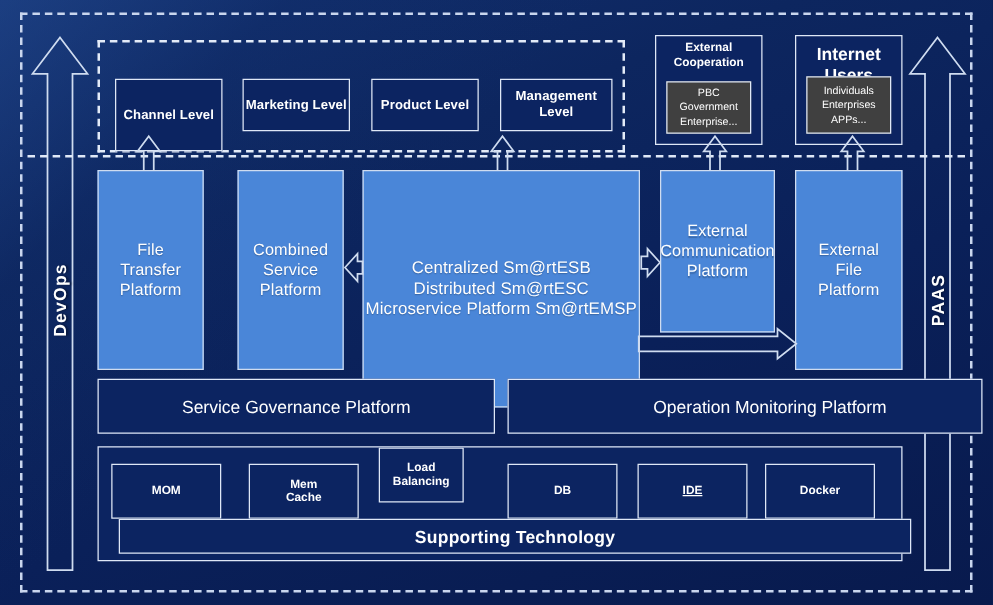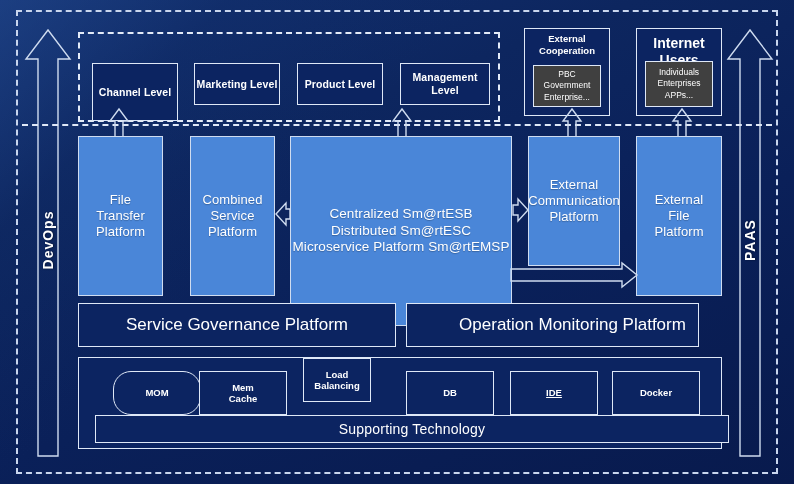--- a/index.html
+++ b/index.html
@@ -46,30 +46,30 @@
     display:flex;align-items:center;justify-content:center;
     text-align:center;
     line-height:1.2;
   }
   .lvl-box{
     font-size:10.5px;
     font-weight:bold;
     letter-spacing:.1px;
   }
   .wide-dark{
-    font-size:17px;
+    font-size:14px;
     font-weight:normal;
   }
   .tech-box{
     font-size:9.5px;
     font-weight:bold;
   }
   .support-bar{
     font-size:14px;
-    font-weight:normal;
+    font-weight:bold;
     letter-spacing:.2px;
   }
   .ext-title{
     position:absolute;left:0;right:0;top:4px;
     font-size:9.5px;font-weight:bold;color:#ffffff;
     text-align:center;line-height:1.22;
   }
   .ext-inner{
     position:absolute;
     border:1px solid #dfe8f7;
@@ -201,25 +201,25 @@
     <path class="stroke-ln" d="M1 14 L11 3 L11 9 L15 9 L15 19 L11 19 L11 25 Z"></path>
   </svg>
   <svg class="abs" style="left:512px;top:196px;width:17px;height:28px;" viewBox="0 0 17 28">
     <path class="stroke-ln" d="M16 14 L6 3 L6 9 L1 9 L1 19 L6 19 L6 25 Z"></path>
   </svg>
   <svg class="abs" style="left:510px;top:262px;width:128px;height:26px;" viewBox="0 0 128 26">
     <path class="stroke-ln" d="M1 7 L112 7 L112 1 L127 13 L112 25 L112 19 L1 19 Z"></path>
   </svg>
 
   <div class="abs dark-box wide-dark" style="left:78px;top:303px;width:318px;height:44px;">Service Governance Platform</div>
-  <div class="abs dark-box wide-dark" style="left:406px;top:303px;width:293px;height:44px;padding-left:40px;">Operation Monitoring Platform</div>
+  <div class="abs dark-box wide-dark" style="left:406px;top:303px;width:380px;height:44px;padding-left:40px;">Operation Monitoring Platform</div>
 
   <div class="abs" style="left:78px;top:357px;width:644px;height:92px;background:#0c2461;border:1px solid #dfe8f7;"></div>
 
-  <div class="abs dark-box tech-box" style="left:113px;top:371px;width:88px;height:44px;border-radius:18px;">
+  <div class="abs dark-box tech-box" style="left:89px;top:371px;width:88px;height:44px;">
     <div><span>MOM</span></div>
   </div>
   <div class="abs dark-box tech-box" style="left:199px;top:371px;width:88px;height:44px;">
     <div>
       <span>Mem</span><br>
       <span>Cache</span>
     </div>
   </div>
   <div class="abs dark-box tech-box" style="left:303px;top:358px;width:68px;height:44px;">
     <div>

